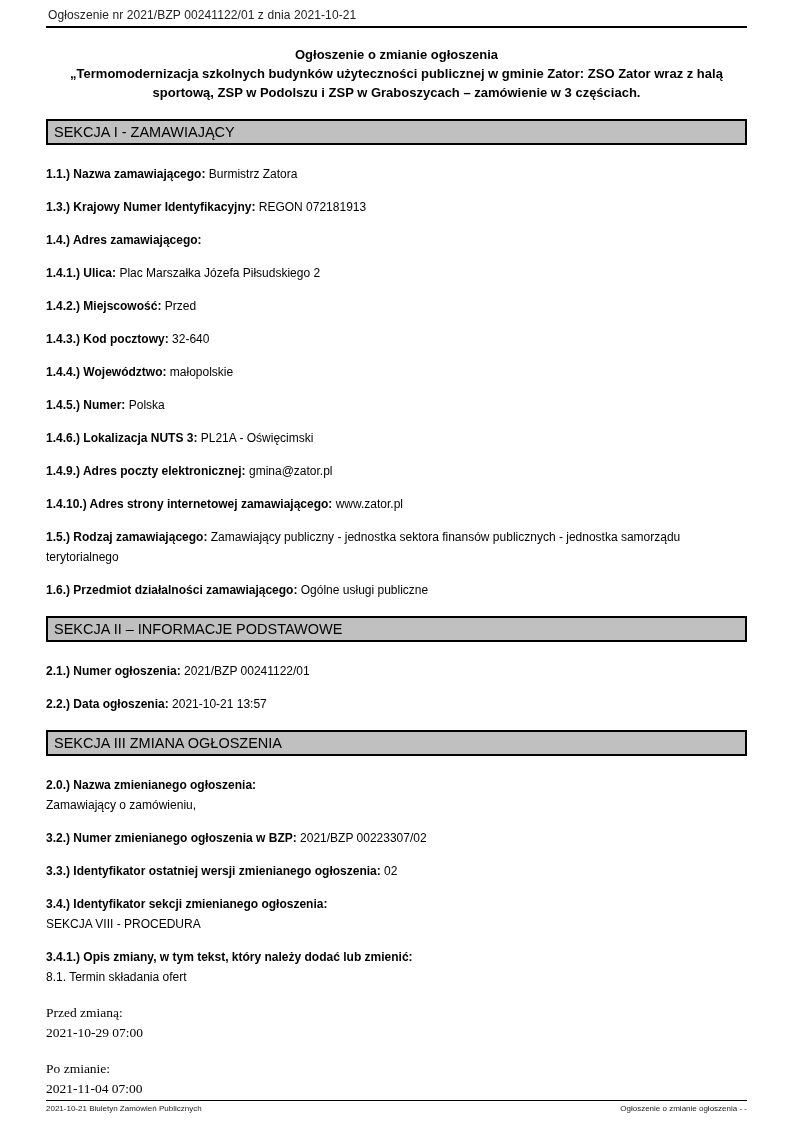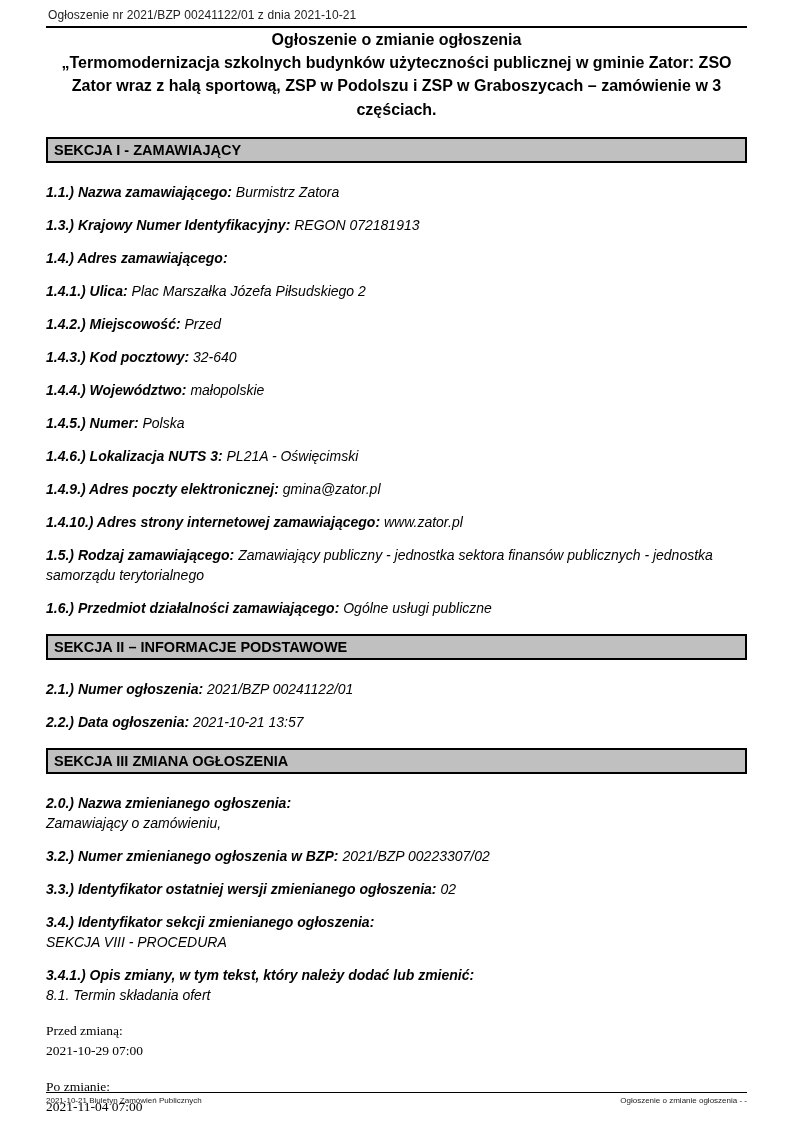--- a/index.html
+++ b/index.html
@@ -21,55 +21,55 @@
     letter-spacing: 0.1px;
     padding: 2px 0 0 2px;
   }
   .header-rule {
     border-bottom: 2px solid #000;
     margin-top: 4px;
   }
   .doc-title {
     text-align: center;
     font-weight: bold;
-    font-size: 16px;
+    font-size: 13px;
     line-height: 1.45;
+    margin-top: 18px;
     margin-bottom: 14px;
   }
   .section-bar {
     background: #c0c0c0;
     border: 2px solid #000;
-    font-weight: bold;
+    font-weight: normal;
     font-size: 14.5px;
     line-height: 18px;
     padding: 2px 6px;
     margin: 16px 0 19px 0;
   }
   .field {
-    font-size: 14px;
+    font-size: 12px;
     line-height: 20px;
     margin: 0 0 13px 0;
-    font-style: italic;
   }
   .lbl { font-weight: bold; }
   .val { font-weight: normal; }
   .field.block .lbl { display: block; }
   .field.block .val { display: block; }
   .para {
     font-size: 13.5px;
     line-height: 20px;
     margin: 16px 0 0 0;
     font-family: Liberation Serif, serif;
   }
   .para span { display: block; }
   .doc-footer {
     position: absolute;
     left: 46px;
     right: 46px;
-    bottom: 18px;
+    bottom: 10px;
     border-top: 1px solid #000;
     padding-top: 3px;
     font-size: 8px;
     color: #222;
     display: flex;
     justify-content: space-between;
   }
 </style>
 </head>
 <body>

